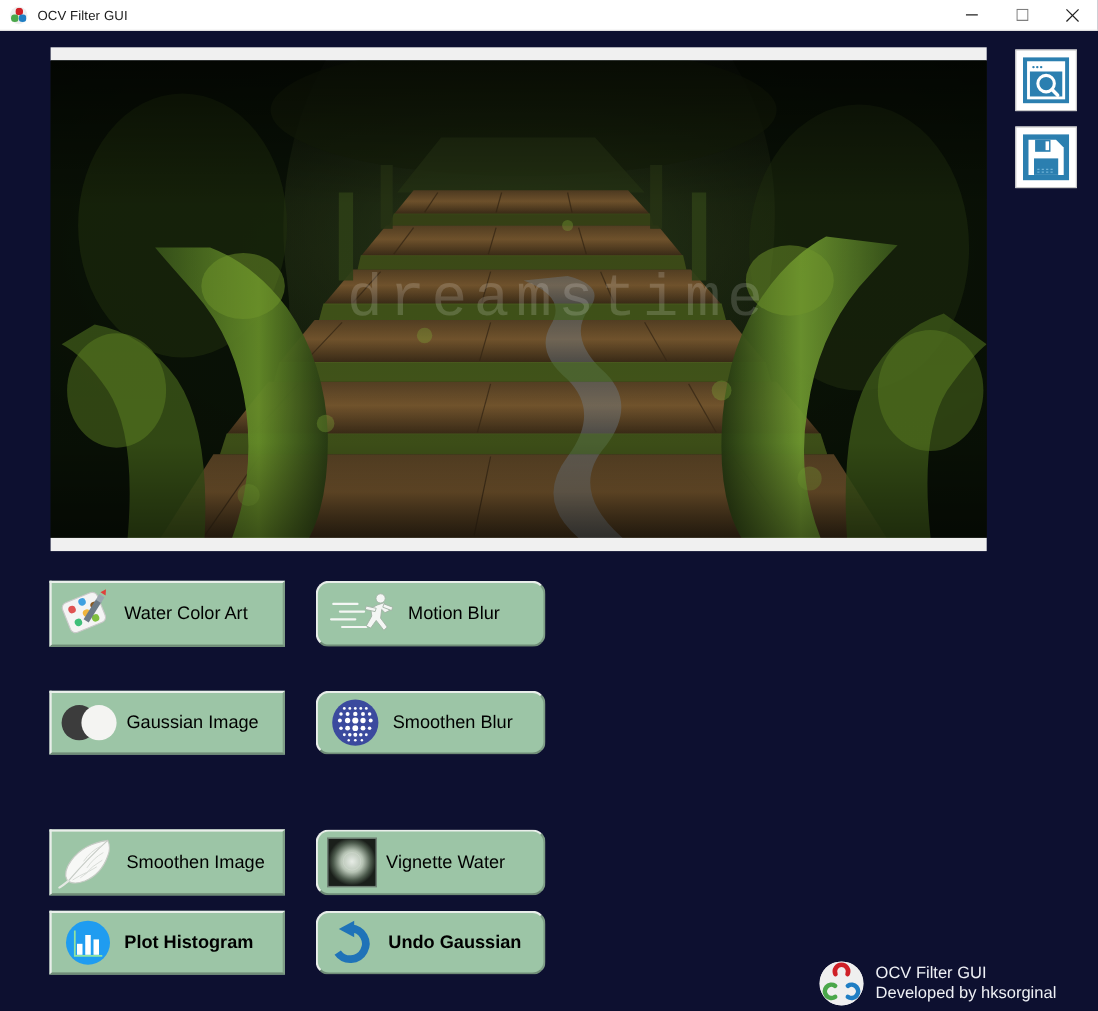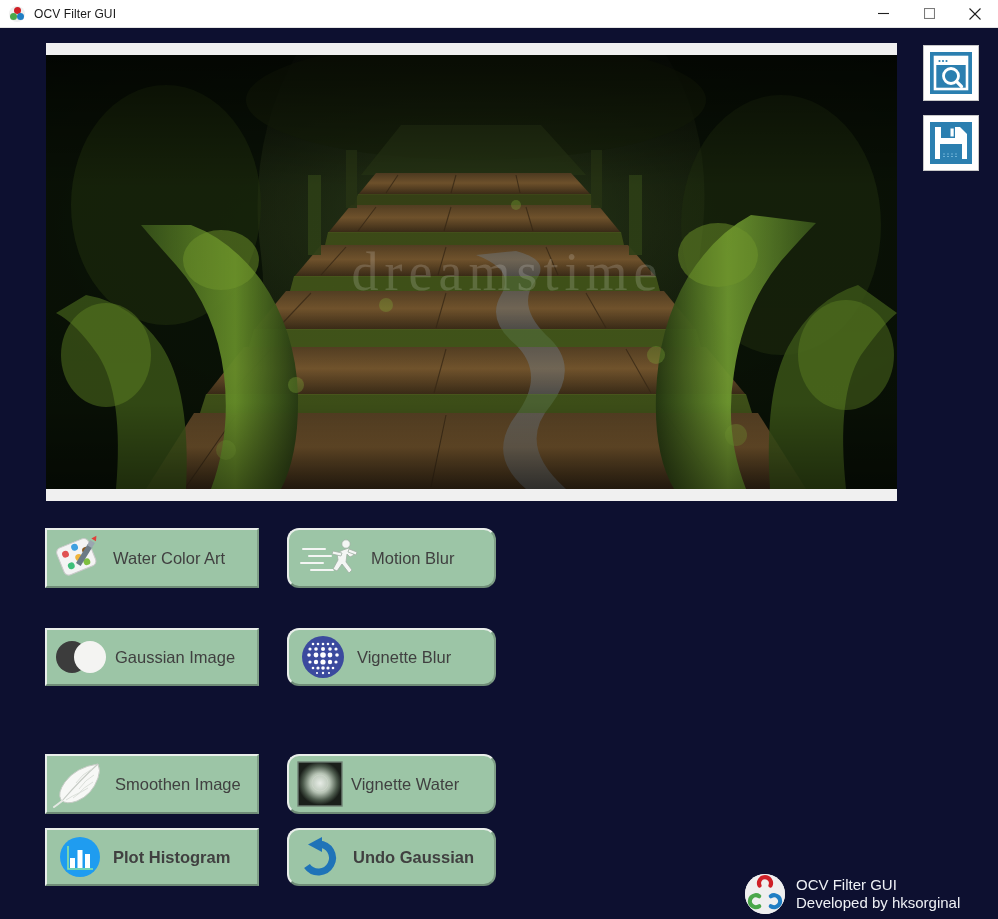--- a/index.html
+++ b/index.html
@@ -101,21 +101,21 @@
   .photo svg { display: block; width: 851px; height: 434px; }
 
   .watermark {
     position: absolute;
     left: 0; top: 0;
     width: 923px; height: 434px;
     display: flex; align-items: center; justify-content: center;
     font-size: 54px;
     letter-spacing: 6px;
     color: rgba(255,255,255,.16);
-    font-family: Liberation Serif, serif;
+    font-family: Liberation Mono, monospace;
     pointer-events: none;
     user-select: none;
   }
 
   
   .filter-btn {
     position: absolute;
     background: #9cc5a6;
     border-top: 2px solid #e9eeea;
     border-left: 2px solid #e9eeea;
@@ -126,21 +126,21 @@
     cursor: pointer;
     overflow: hidden;
   }
   .filter-btn .ficon {
     flex: 0 0 auto;
     display: flex; align-items: center; justify-content: center;
   }
   .filter-btn .flabel {
     font-family: "Liberation Sans", sans-serif;
     font-size: 16.5px;
-    color: #404040;
+    color: #000000;
     white-space: nowrap;
   }
 
   
   .col-a { left: 45px; width: 214px; }
   .col-b { left: 287px; width: 209px; border-radius: 12px; }
   .row-1 { top: 528px; height: 60px; }
   .row-2 { top: 628px; height: 58px; }
   .row-3 { top: 754px; height: 60px; }
   .row-4 { top: 828px; height: 58px; font-weight: bold; }
@@ -442,21 +442,21 @@
           <circle cx="18" cy="34" r="1.6"></circle>
           <circle cx="23" cy="34" r="1.8"></circle>
           <circle cx="28" cy="34" r="1.6"></circle>
           <circle cx="33" cy="34" r="1.3"></circle>
         <circle cx="17" cy="39" r="1.1"></circle>
           <circle cx="23" cy="39" r="1.2"></circle>
           <circle cx="29" cy="39" r="1.1"></circle>
       </g>
     </svg>
   </span>
-  <span class="flabel">Vignette Blur</span>
+  <span class="flabel">Smoothen Blur</span>
 </div>
 
 <div class="filter-btn col-a row-3">
   <span class="ficon" style="width:68px">
     <svg width="58" height="48" viewBox="0 0 58 48">
       <path d="M46 4 Q24 7 13 22 Q5 33 9 40 Q14 45 25 41 Q40 35 46 18 Q49 10 46 4 Z" fill="#f7f8f6" stroke="#c6cbc5" stroke-width="1"></path>
       <path d="M46 4 Q30 18 10 41" stroke="#c6cbc5" stroke-width="1.1" fill="none"></path>
       <g stroke="#d8dcd7" stroke-width="0.9" fill="none">
         <path d="M40 9 Q30 14 24 23"></path>
         <path d="M42 15 Q33 20 27 29"></path>

